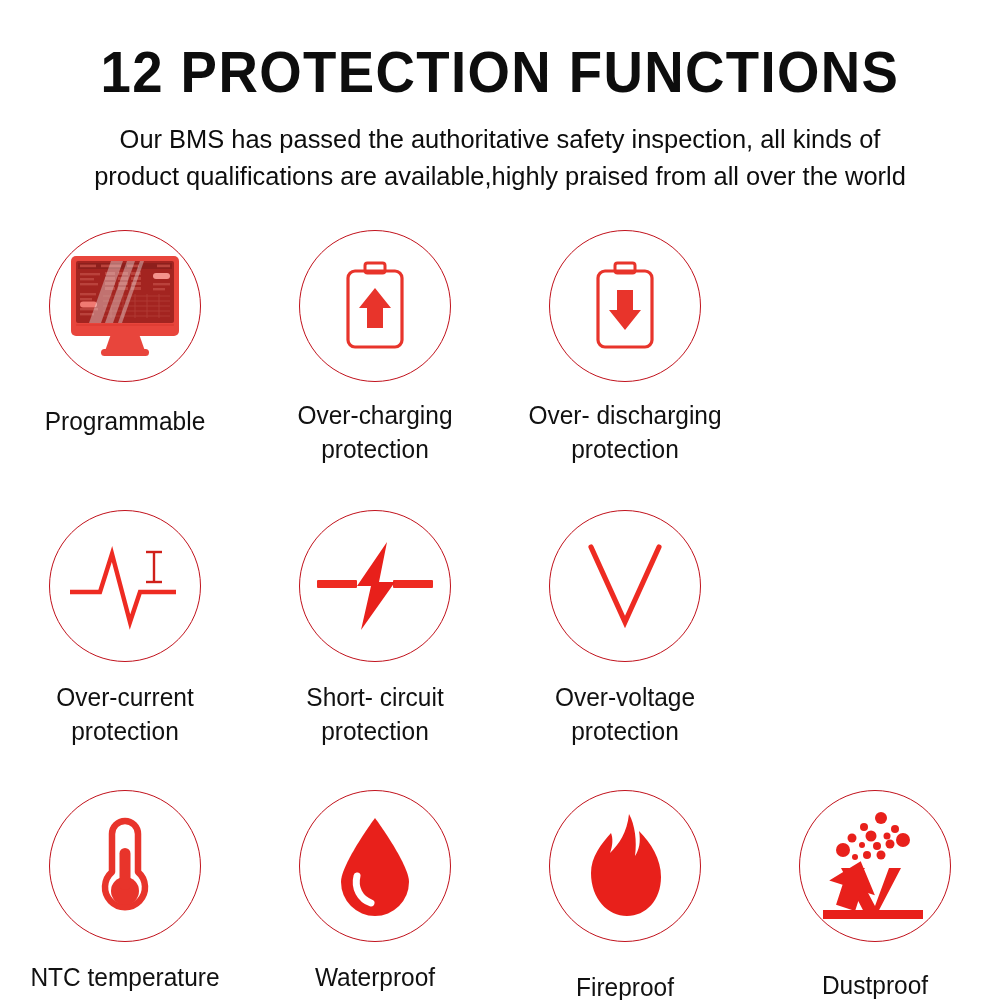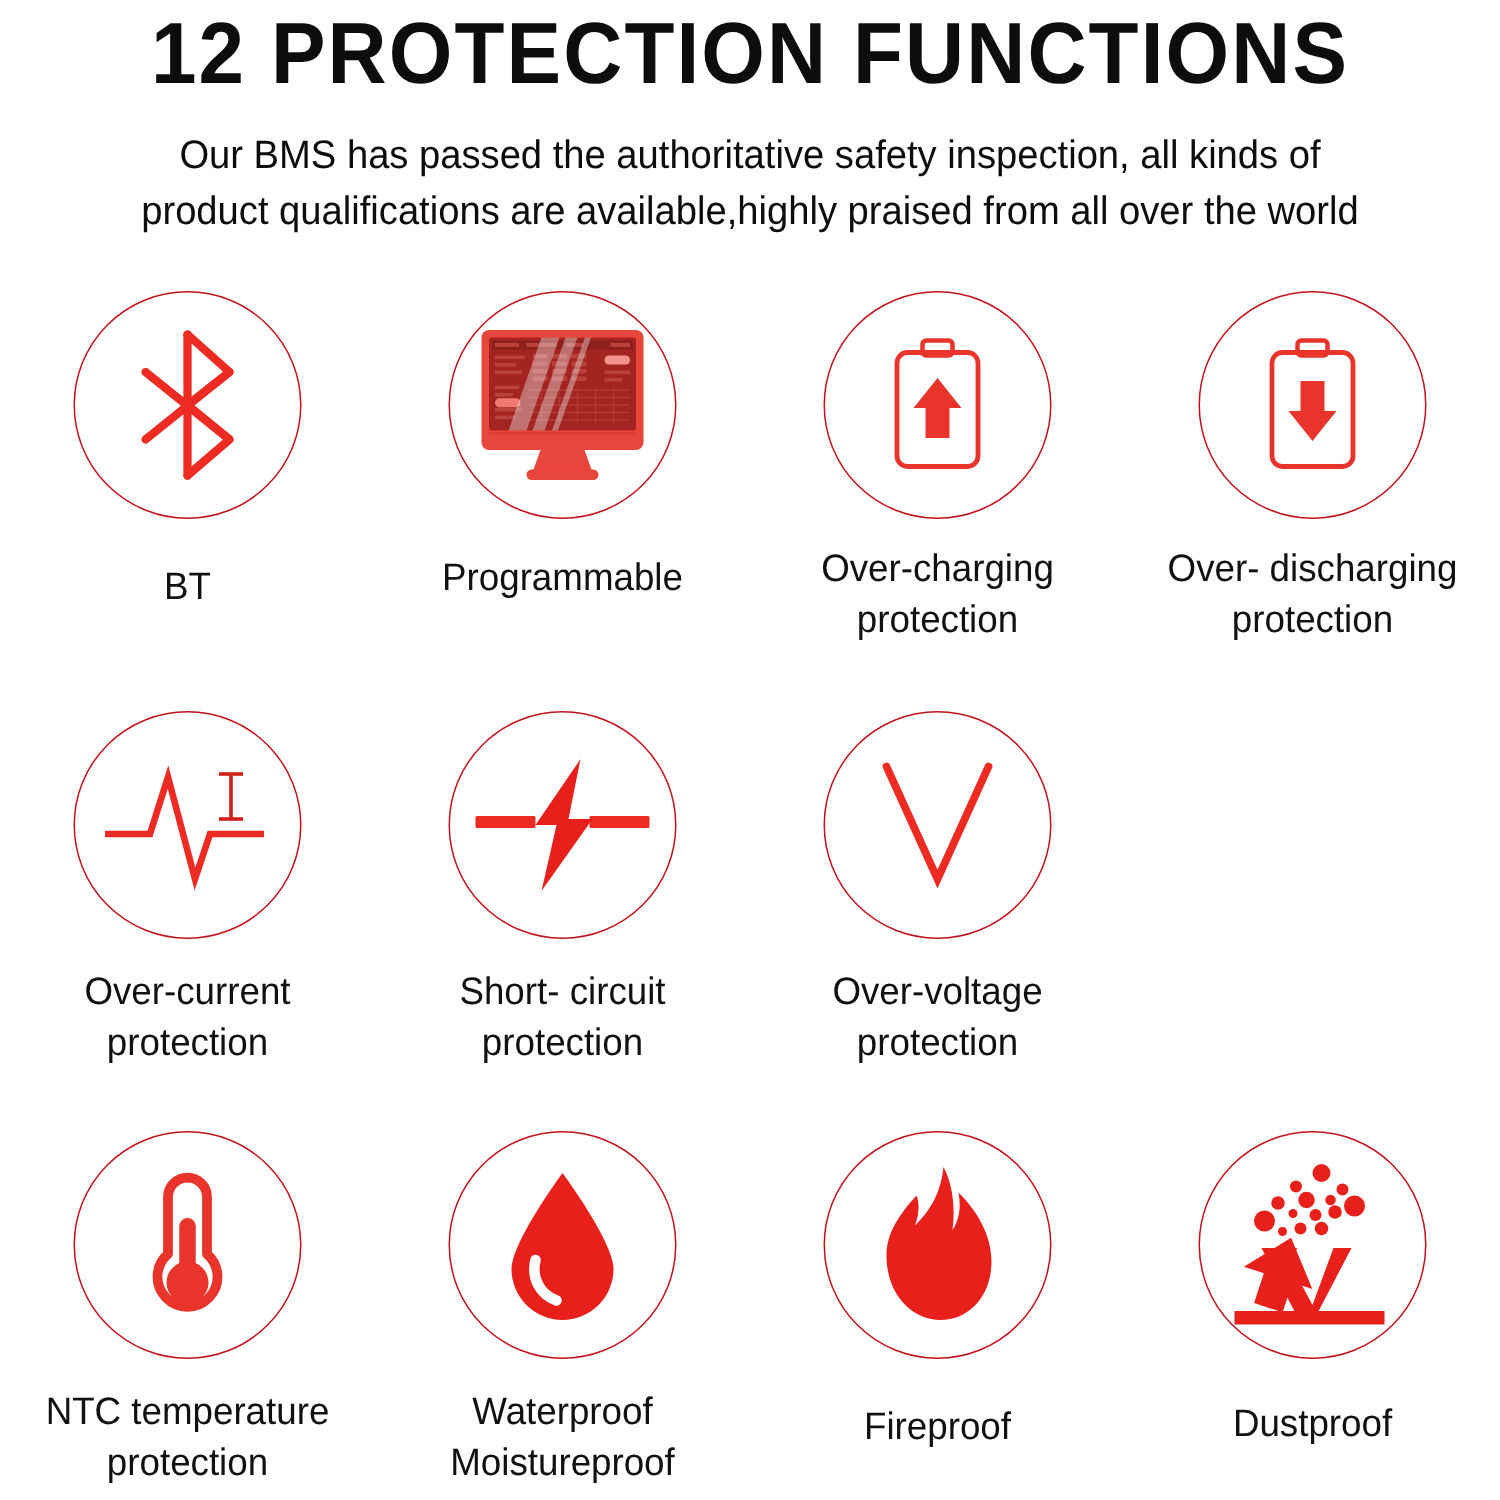--- a/index.html
+++ b/index.html
@@ -17,20 +17,21 @@
   .page {
     position: relative;
     width: 1000px;
     height: 1000px;
     box-sizing: border-box;
   }
 
   
   .header {
     padding-top: 5px;
+    margin-top: 36px;
   }
   .title {
     text-align: center;
     font-family: "Liberation Sans Narrow", "Liberation Sans", sans-serif;
     font-weight: 700;
     font-size: 58px;
     letter-spacing: 1.5px;
     line-height: 1.08;
     margin: 0;
     transform: scaleX(0.94);
@@ -112,34 +113,20 @@
     <p class="subtitle">
       <span class="line">Our BMS has passed the authoritative safety inspection, all kinds of</span>
       <span class="line">product qualifications are available,highly praised from all over the world</span>
     </p>
   </div>
 
   <div class="grid">
 
     <div class="row row-1">
 
-      <div class="cell cell-bt">
-        <div class="circle">
-          <svg width="100" height="110" viewBox="0 0 100 110">
-            <g fill="none" stroke="#ee2b22" stroke-width="5.5" stroke-linecap="round" stroke-linejoin="round">
-              <path d="M50 8 L50 102"></path>
-              <path d="M50 8 L78 33 L50 55"></path>
-              <path d="M50 55 L78 78 L50 102"></path>
-              <path d="M22 33 L78 78"></path>
-              <path d="M22 78 L78 33"></path>
-            </g>
-          </svg>
-        </div>
-        <div class="label">BT</div>
-      </div>
 
       <div class="cell cell-programmable">
         <div class="circle">
           <svg width="120" height="112" viewBox="0 0 120 112">
 
             <path d="M46 84 L74 84 L80 101 L40 101 Z" fill="#e8453c"></path>
             <rect x="36" y="99" width="48" height="7" rx="3.5" fill="#e8453c"></rect>
 
             <rect x="6" y="6" width="108" height="80" rx="5" fill="#e8453c"></rect>
 

